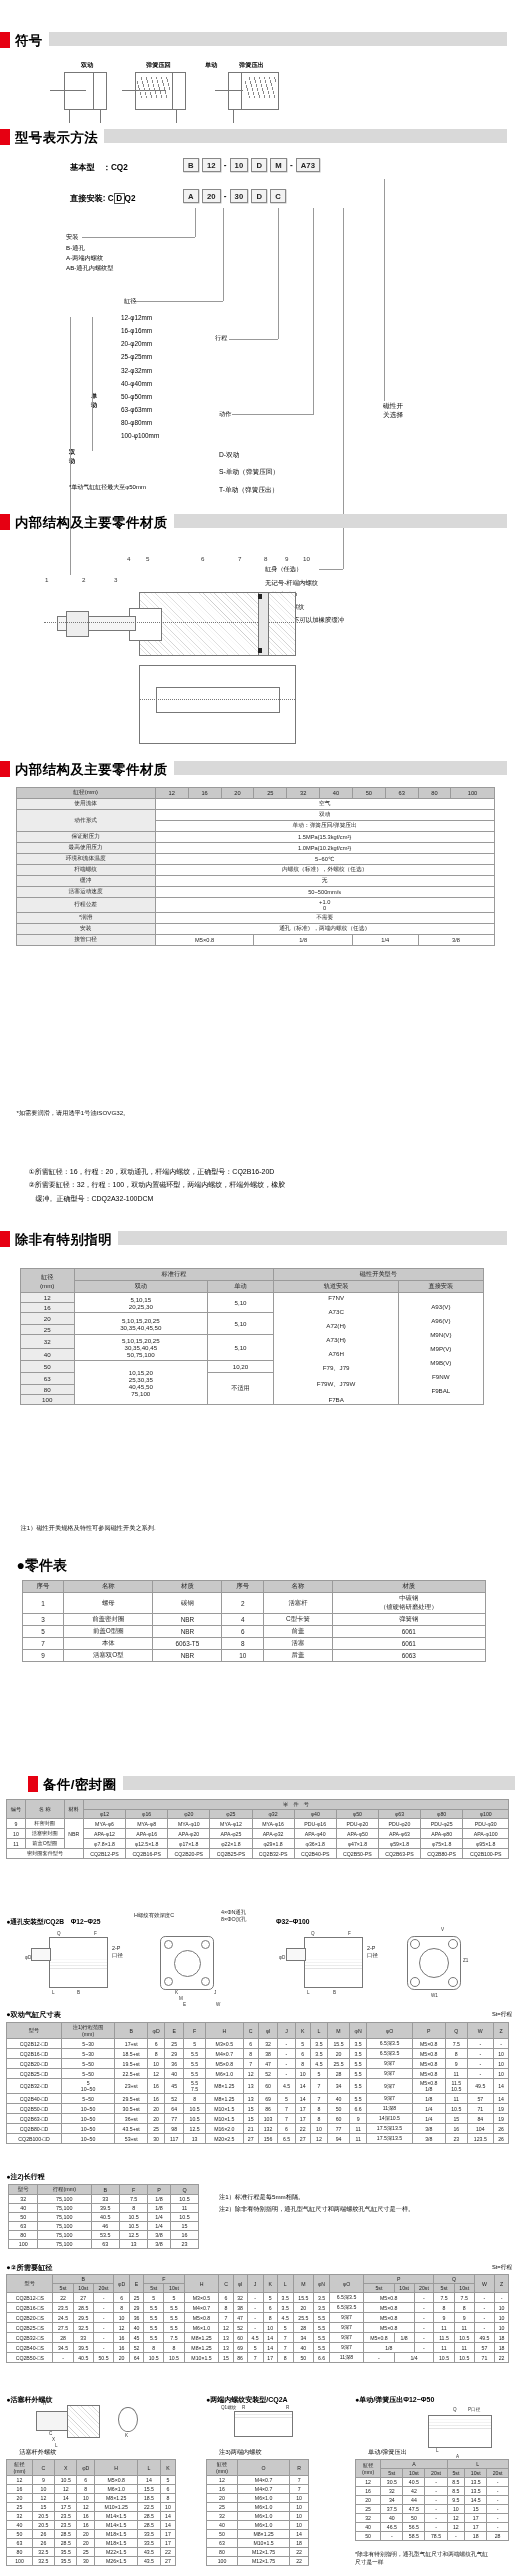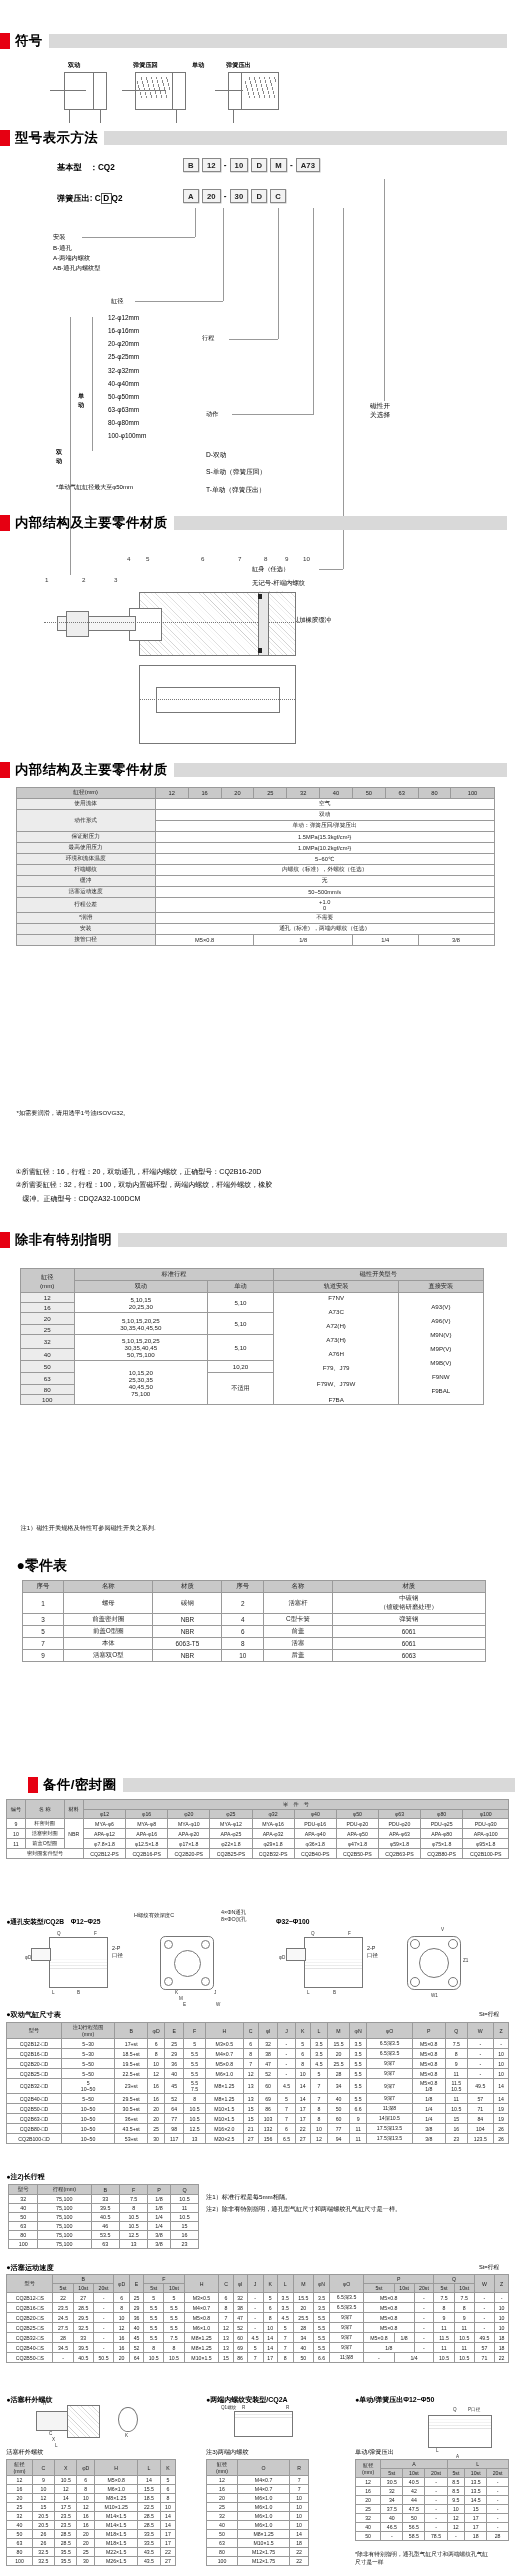--- a/index.html
+++ b/index.html
@@ -1,23 +1,23 @@
 <!DOCTYPE html>
 <html style="font-size:8.2px"><head>
 <meta charset="utf-8">
 <style>
   html,body{margin:0;padding:0;background:#fff;}
   body{font-family:"Liberation Sans","DejaVu Sans",sans-serif;color:#222;}
   #page{position:relative;width:515px;height:3941px;background:#fff;overflow:hidden;}
-  .sec-hdr{position:absolute;left:0;width:511px;display:flex;align-items:center;}
+  .sec-hdr{position:absolute;left:0;width:511px;display:flex;align-items:flex-start;}
   .sec-hdr .rb{width:10.3px;height:15.5px;background:#e60012;margin-right:4.6px;flex:none;}
   .sec-hdr .tt{font-size:13.4px;font-weight:bold;color:#000;white-space:nowrap;letter-spacing:0.5px;}
   .sec-hdr .gb{flex:1;height:14px;background:#d9d9d9;margin-left:6.2px;margin-right:4.1px;}
   .bt{position:absolute;font-size:8.2px;font-weight:bold;color:#000;white-space:nowrap;}
-  .lbl{position:absolute;font-size:6.2px;color:#000;white-space:pre-line;}
+  .lbl{position:absolute;font-size:6.2px;color:#000;white-space:pre-line;margin-left:13px;}
   table.t{border-collapse:collapse;font-size:5.7px;background:#fff;}
   table.t th,table.t td{border:0.5px solid #9a9a9a;padding:1px 1.5px;text-align:center;white-space:pre-line;color:#222;}
   table.t thead th{background:#c9c9c9;font-weight:normal;}
   table.t tbody th{background:#ececec;font-weight:normal;}
   .note{position:absolute;font-size:6.2px;color:#111;white-space:pre-line;}
   .box-row{display:flex;align-items:center;gap:3.1px;}
   .code-box{border:0.5px solid #888;background:#f2f2f2;box-shadow:0.5px 0.5px 0 #bbb;padding:1.5px 4.1px;font-weight:bold;font-size:7.7px;}
   .dash{font-weight:bold;}
   .leader{position:absolute;background:#999;}
   .fig{position:absolute;border:0.8px solid #777;background:#fff;}
@@ -74,21 +74,21 @@
     <div class="box-row" style="position:absolute;top:158px;left:183px;">
         <span class="code-box">B</span>
         <span class="code-box">12</span>
         <span class="dash">-</span>
         <span class="code-box">10</span>
         <span class="code-box">D</span>
         <span class="code-box">M</span>
         <span class="dash">-</span>
         <span class="code-box">A73</span>
       </div>
-    <div class="lbl" style="top:193px;left:57px;font-size:8.2px;font-weight:bold;"><span>弹簧压出: C</span><span style="border:0.5px solid #555;padding:0 1.5px;">D</span><span>Q2</span></div>
+    <div class="lbl" style="top:193px;left:57px;font-size:8.2px;font-weight:bold;"><span>直接安装: C</span><span style="border:0.5px solid #555;padding:0 1.5px;">D</span><span>Q2</span></div>
     <div class="box-row" style="position:absolute;top:189px;left:183px;">
         <span class="code-box">A</span>
         <span class="code-box">20</span>
         <span class="dash">-</span>
         <span class="code-box">30</span>
         <span class="code-box">D</span>
         <span class="code-box">C</span>
       </div>
 
     <div class="leader" style="top:208px;left:195px;width:0.5px;height:29px;"></div>
@@ -834,21 +834,21 @@
           <td>75,100</td>
           <td>63</td>
           <td>13</td>
           <td>3/8</td>
           <td>23</td>
         </tr>
       </tbody>
     </table>
   <div class="lbl" style="top:2191px;left:206px;font-size:6.2px;line-height:2;"><div>注1）标准行程是每5mm相隔。</div><div>注2）除非有特别指明，通孔型气缸尺寸和两端螺纹孔气缸尺寸是一样。</div></div>
 
-  <div class="bt" style="top:2263px;left:6.2px;font-size:7.2px;">●活塞运动速度</div>
+  <div class="bt" style="top:2263px;left:6.2px;font-size:7.2px;">●②所需要缸径</div>
   <div class="lbl" style="top:2264px;left:479px;font-size:5.7px;">St=行程</div>
   <table class="t" style="position:absolute;top:2274px;left:6.2px;width:503px;font-size:5.2px;">
       <thead>
         <tr>
           <th rowspan="2">型号</th>
           <th colspan="3">B</th>
           <th rowspan="2">φD</th>
           <th rowspan="2">E</th>
           <th colspan="2">F</th>
           <th rowspan="2">H</th>

